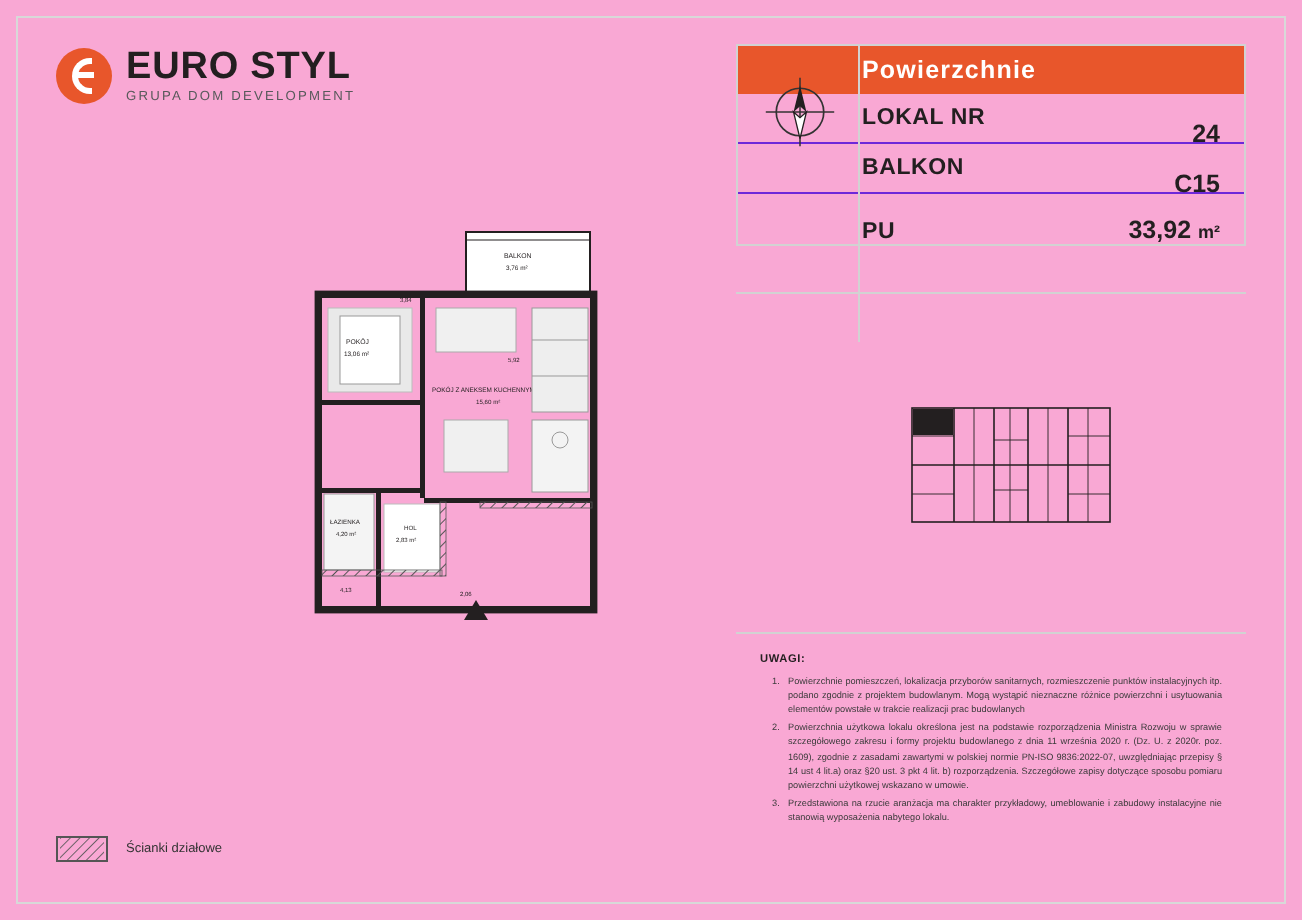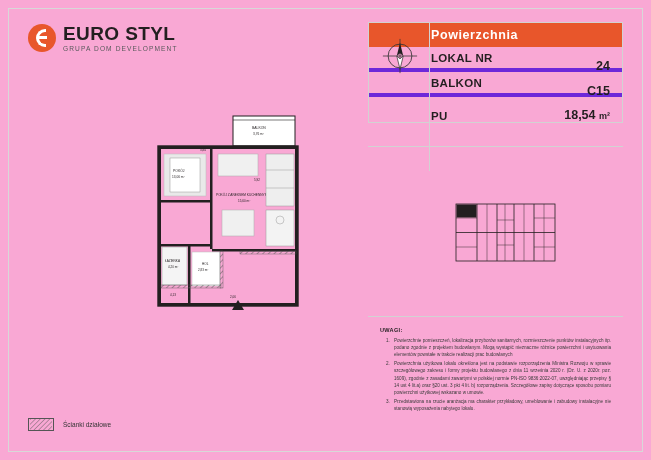--- a/index.html
+++ b/index.html
@@ -119,21 +119,21 @@
   }
   .info-rows {
     padding: 0;
   }
   .info-row {
     display: flex;
     align-items: center;
     justify-content: space-between;
     height: 25px;
     padding: 0 12px 0 62px;
-    border-bottom: 4px solid #6d28d9;
+    border-bottom: 1px solid #6d28d9;
     box-sizing: border-box;
   }
   .info-row:last-child { border-bottom: none; align-items: flex-end; }
   .info-label {
     font-size: 11.5px;
     font-weight: bold;
     color: #231f20;
     letter-spacing: 0.3px;
   }
   .info-value {
@@ -244,34 +244,34 @@
 
   <div class="logo">
     <div class="logo-mark"></div>
     <div class="logo-text-wrap">
       <div class="logo-main">EURO STYL</div>
       <div class="logo-sub">GRUPA DOM DEVELOPMENT</div>
     </div>
   </div>
 
   <div class="info-panel">
-    <div class="info-title-bar">Powierzchnia</div>
+    <div class="info-title-bar">Powierzchnie</div>
     <div class="info-rows">
       <div class="info-row">
         <span class="info-label">LOKAL NR</span>
         <span class="info-value">24</span>
       </div>
       <div class="info-row">
         <span class="info-label">BALKON</span>
         <span class="info-value">C15</span>
       </div>
       <div class="info-row">
         <span class="info-label">PU</span>
         <span class="info-value">
-          <span>18,54</span>
+          <span>33,92</span>
           <span class="unit">m²</span>
         </span>
       </div>
     </div>
   </div>
 
   <div class="compass-box">
     <svg class="compass" viewBox="0 0 40 40">
       <circle cx="20" cy="20" r="12.5" fill="none" stroke="#333" stroke-width="0.9"></circle>
       <line x1="20" y1="2" x2="20" y2="38" stroke="#333" stroke-width="0.8"></line>

